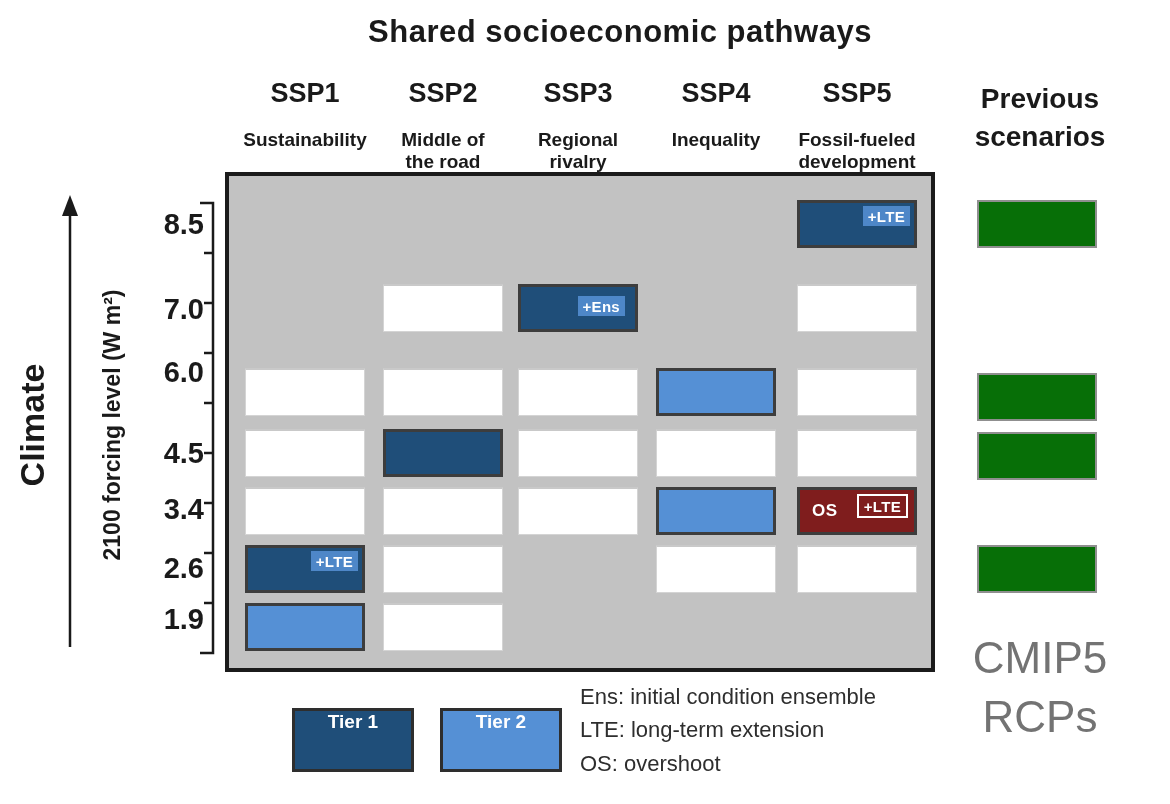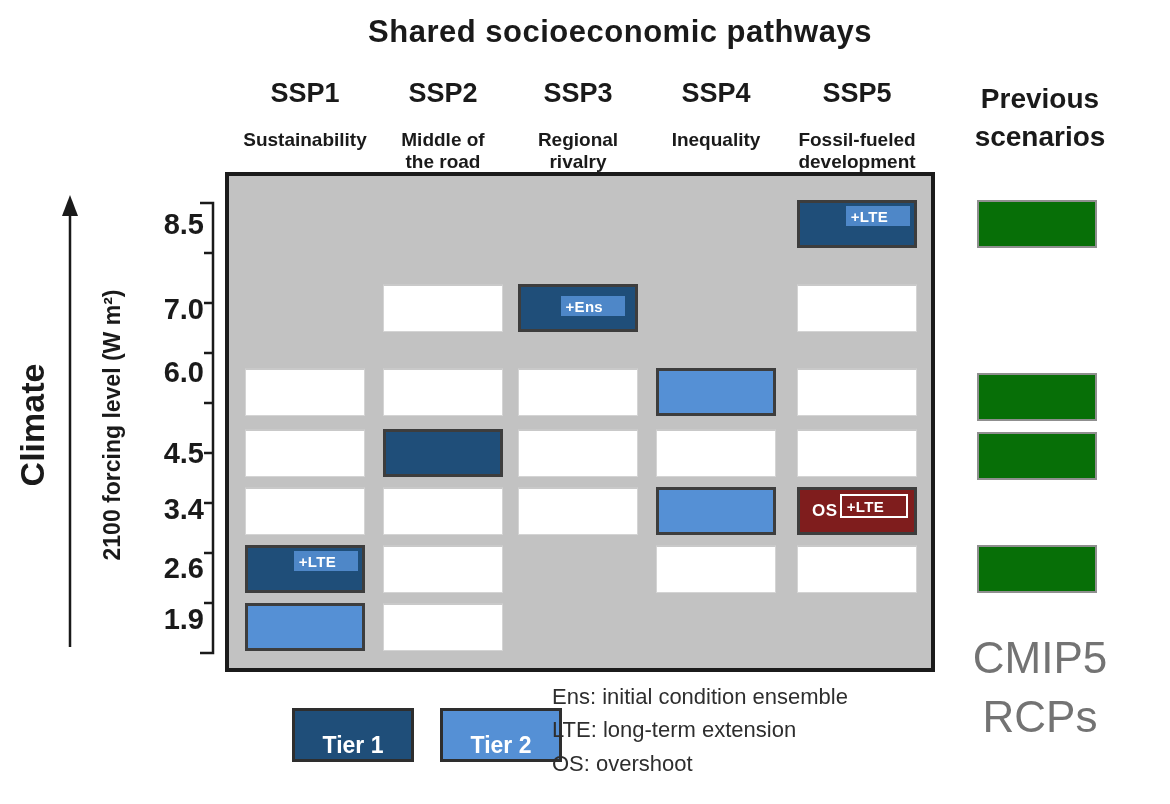--- a/index.html
+++ b/index.html
@@ -31,35 +31,35 @@
   .panel{
     left:225px;top:172px;width:710px;height:500px;box-sizing:border-box;
     border:4px solid #1b1b1b;
   }
   .cell{position:absolute;width:120px;height:48px;box-sizing:border-box;}
   .cell-white{border:1px solid #d4d4d4;border-top:2px solid #c9c9c9;}
   .cell-tier1,.cell-tier2{border:3px solid #3d3d3d;}
   .rcp-box{position:absolute;width:120px;height:48px;box-sizing:border-box;border:2px solid #8f8f8f;}
   .badge{
     position:absolute;font-size:15px;font-weight:bold;color:#ffffff;
-    padding:3px 22px 2px 5px;line-height:1;letter-spacing:0.3px;
+    padding:3px 5px 2px 5px;line-height:1;letter-spacing:0.3px;
   }
   .badge-top{top:3px;right:4px;}
   .badge-mid{top:45%;right:10px;transform:translateY(-50%);}
   .badge-outline{background:transparent !important;border:2px solid #ffffff;top:4px;right:6px;}
   .os-text{
     position:absolute;left:12px;top:50%;transform:translateY(-50%);
     color:#ffffff;font-size:17px;font-weight:bold;letter-spacing:0.5px;
   }
   .tier-box{
-    position:absolute;width:122px;height:54px;box-sizing:border-box;border:3px solid #2e2e2e;
-    display:flex;align-items:flex-end;justify-content:center;
-    color:#ffffff;font-size:23px;font-weight:bold;
-  }
-  .notes{left:552px;top:680px;width:420px;font-size:22px;line-height:1.52;color:#2e2e2e;}
+    position:absolute;width:122px;height:64px;box-sizing:border-box;border:3px solid #2e2e2e;
+    display:flex;align-items:flex-start;justify-content:center;
+    color:#ffffff;font-size:19px;font-weight:bold;
+  }
+  .notes{left:580px;top:680px;width:420px;font-size:22px;line-height:1.52;color:#2e2e2e;}
   .cmip-footer{left:935px;top:628px;width:210px;text-align:center;font-size:44px;line-height:1.35;color:#737373;}
 </style>
 </head>
 <body>
 
 <div class="stage">
 
   <div class="abs prev-header">
     <div>Previous</div>
     <div>scenarios</div>

